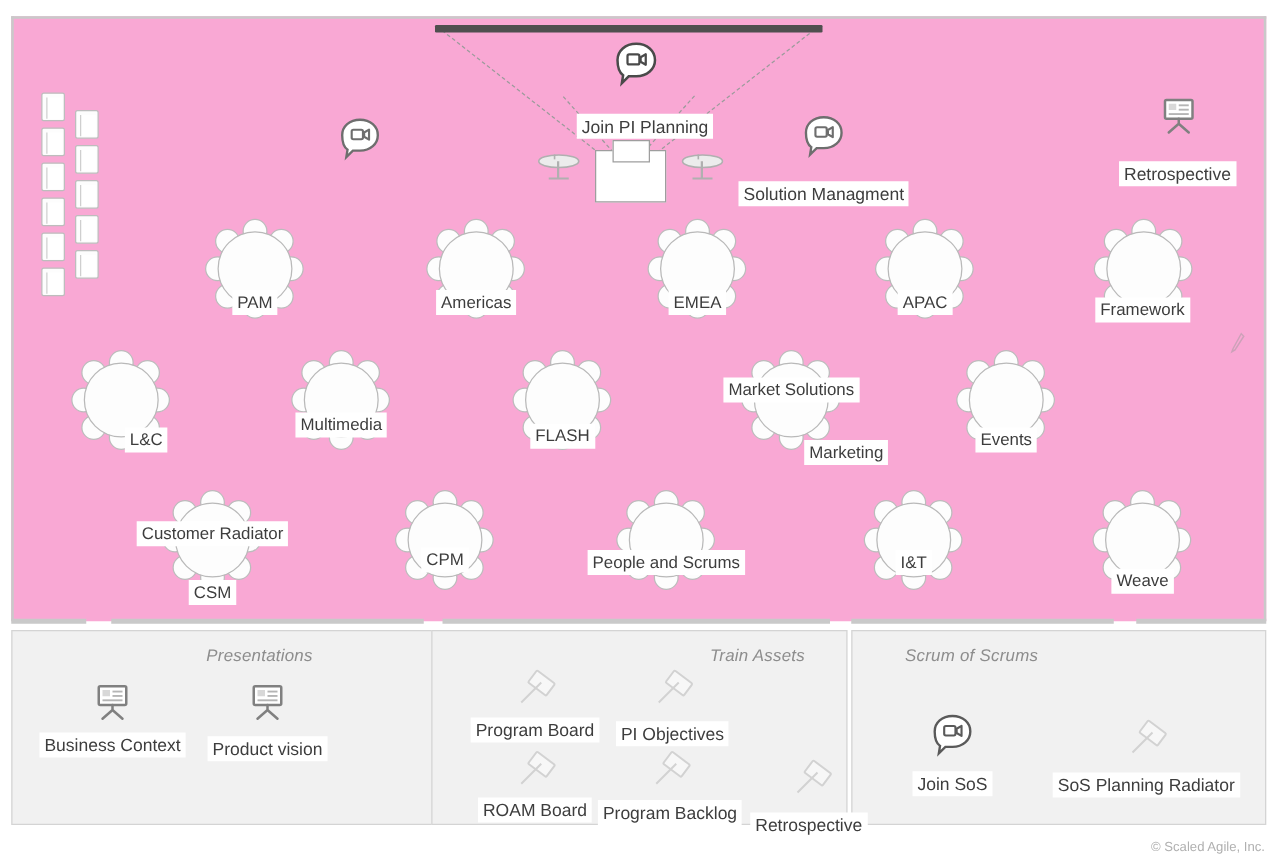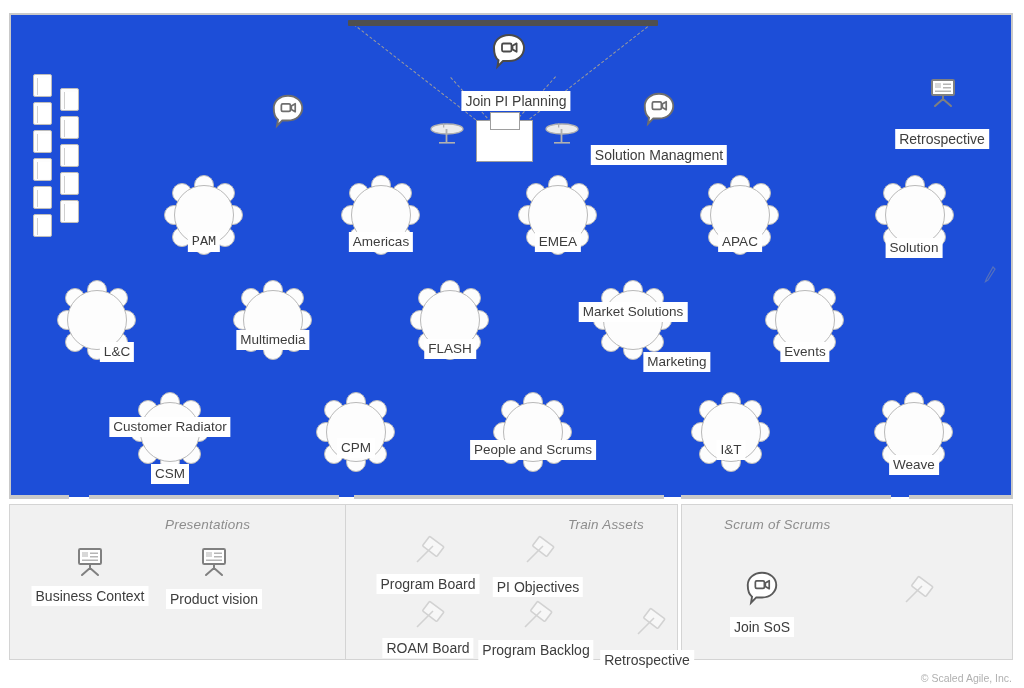--- a/index.html
+++ b/index.html
@@ -13,21 +13,21 @@
     position: relative;
     width: 1024px; height: 688px;
     background: #ffffff;
   }
 
   
   .room {
     position: absolute;
     left: 9px; top: 13px;
     width: 1004px; height: 484px;
-    background: #1d4ed8;
+    background: #f9a8d4;
     border: 2px solid #c9c9c9;
     border-bottom: none;
   }
 
   
   .panels {
     position: absolute;
     left: 9px; top: 500px;
     width: 1004px; height: 160px;
   }
@@ -248,21 +248,21 @@
       <div class="chair" style="left:29px; top:-1px;"></div>
         <div class="chair" style="left:50px; top:7px;"></div>
       <div class="chair" style="left:58px; top:29px;"></div>
         <div class="chair" style="left:50px; top:51px;"></div>
       <div class="chair" style="left:29px; top:59px;"></div>
         <div class="chair" style="left:7px; top:51px;"></div>
       <div class="chair" style="left:-1px; top:29px;"></div>
         <div class="chair" style="left:7px; top:7px;"></div>
       <div class="table-top"></div>
     </div>
-    <div class="lbl" style="left:193px; top:217px;font-family:Liberation Mono, monospace;">PAM</div>
+    <div class="lbl" style="left:193px; top:217px;">PAM</div>
 
     <div class="table-group" style="left:370px; top:200px;">
       <div class="chair" style="left:29px; top:-1px;"></div>
         <div class="chair" style="left:50px; top:7px;"></div>
       <div class="chair" style="left:58px; top:29px;"></div>
         <div class="chair" style="left:50px; top:51px;"></div>
       <div class="chair" style="left:29px; top:59px;"></div>
         <div class="chair" style="left:7px; top:51px;"></div>
       <div class="chair" style="left:-1px; top:29px;"></div>
         <div class="chair" style="left:7px; top:7px;"></div>
@@ -300,21 +300,21 @@
       <div class="chair" style="left:29px; top:-1px;"></div>
         <div class="chair" style="left:50px; top:7px;"></div>
       <div class="chair" style="left:58px; top:29px;"></div>
         <div class="chair" style="left:50px; top:51px;"></div>
       <div class="chair" style="left:29px; top:59px;"></div>
         <div class="chair" style="left:7px; top:51px;"></div>
       <div class="chair" style="left:-1px; top:29px;"></div>
         <div class="chair" style="left:7px; top:7px;"></div>
       <div class="table-top"></div>
     </div>
-    <div class="lbl" style="left:903px; top:223px;">Solution</div>
+    <div class="lbl" style="left:903px; top:223px;">Framework</div>
 
     <div class="table-group" style="left:86px; top:305px;">
       <div class="chair" style="left:29px; top:-1px;"></div>
         <div class="chair" style="left:50px; top:7px;"></div>
       <div class="chair" style="left:58px; top:29px;"></div>
         <div class="chair" style="left:50px; top:51px;"></div>
       <div class="chair" style="left:29px; top:59px;"></div>
         <div class="chair" style="left:7px; top:51px;"></div>
       <div class="chair" style="left:-1px; top:29px;"></div>
         <div class="chair" style="left:7px; top:7px;"></div>
@@ -538,17 +538,18 @@
         </svg>
       </div>
       <div class="lbl big" style="left:80px; top:112px;">Join SoS</div>
 
       <div class="icon" style="left:235px; top:85px;">
         <svg width="40" height="40" viewBox="0 0 40 40">
           <rect x="13" y="8" width="18" height="12" rx="1" transform="rotate(37 20 20)" fill="#f7f7f7" stroke="#d2d2d2" stroke-width="1.6"></rect>
           <path d="M17 24 L9 32 M17 24 L25 16" stroke="#d2d2d2" stroke-width="1.6" fill="none"></path>
         </svg>
       </div>
+      <div class="lbl big" style="left:235px; top:113px;">SoS Planning Radiator</div>
     </div>
   </div>
 
   <div class="copyright">© Scaled Agile, Inc.</div>
 </div>
 
 </body></html>

